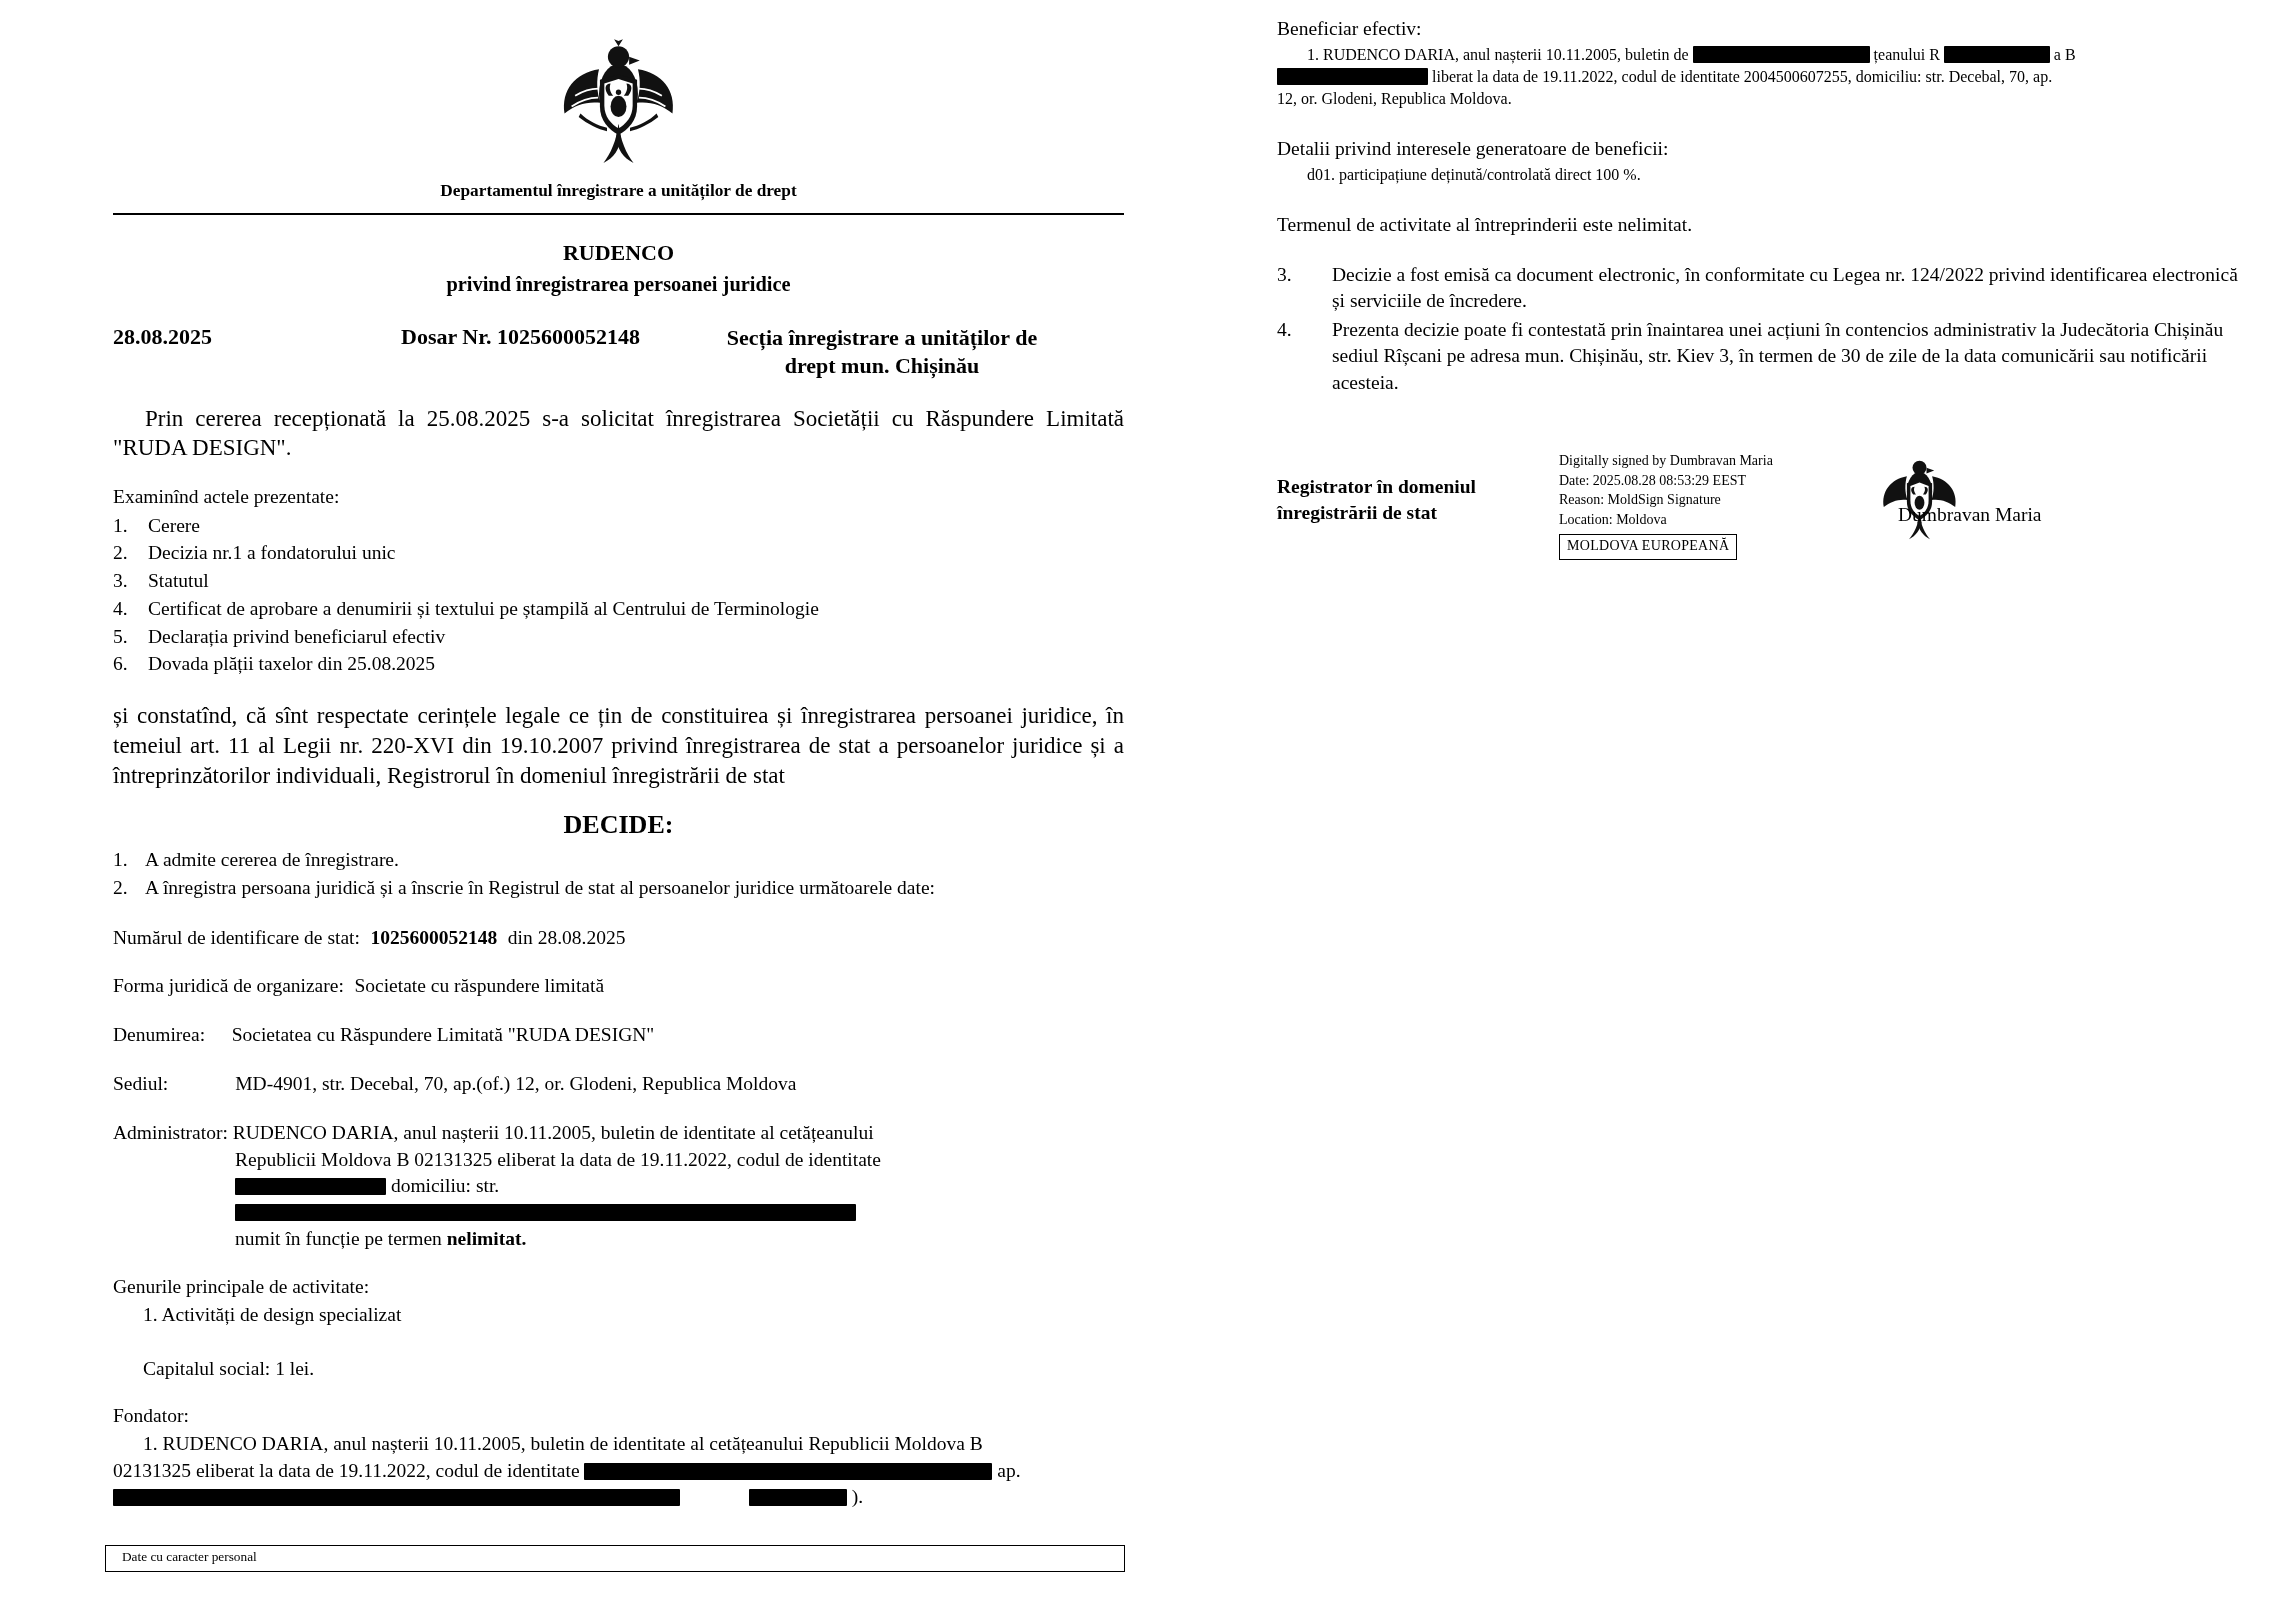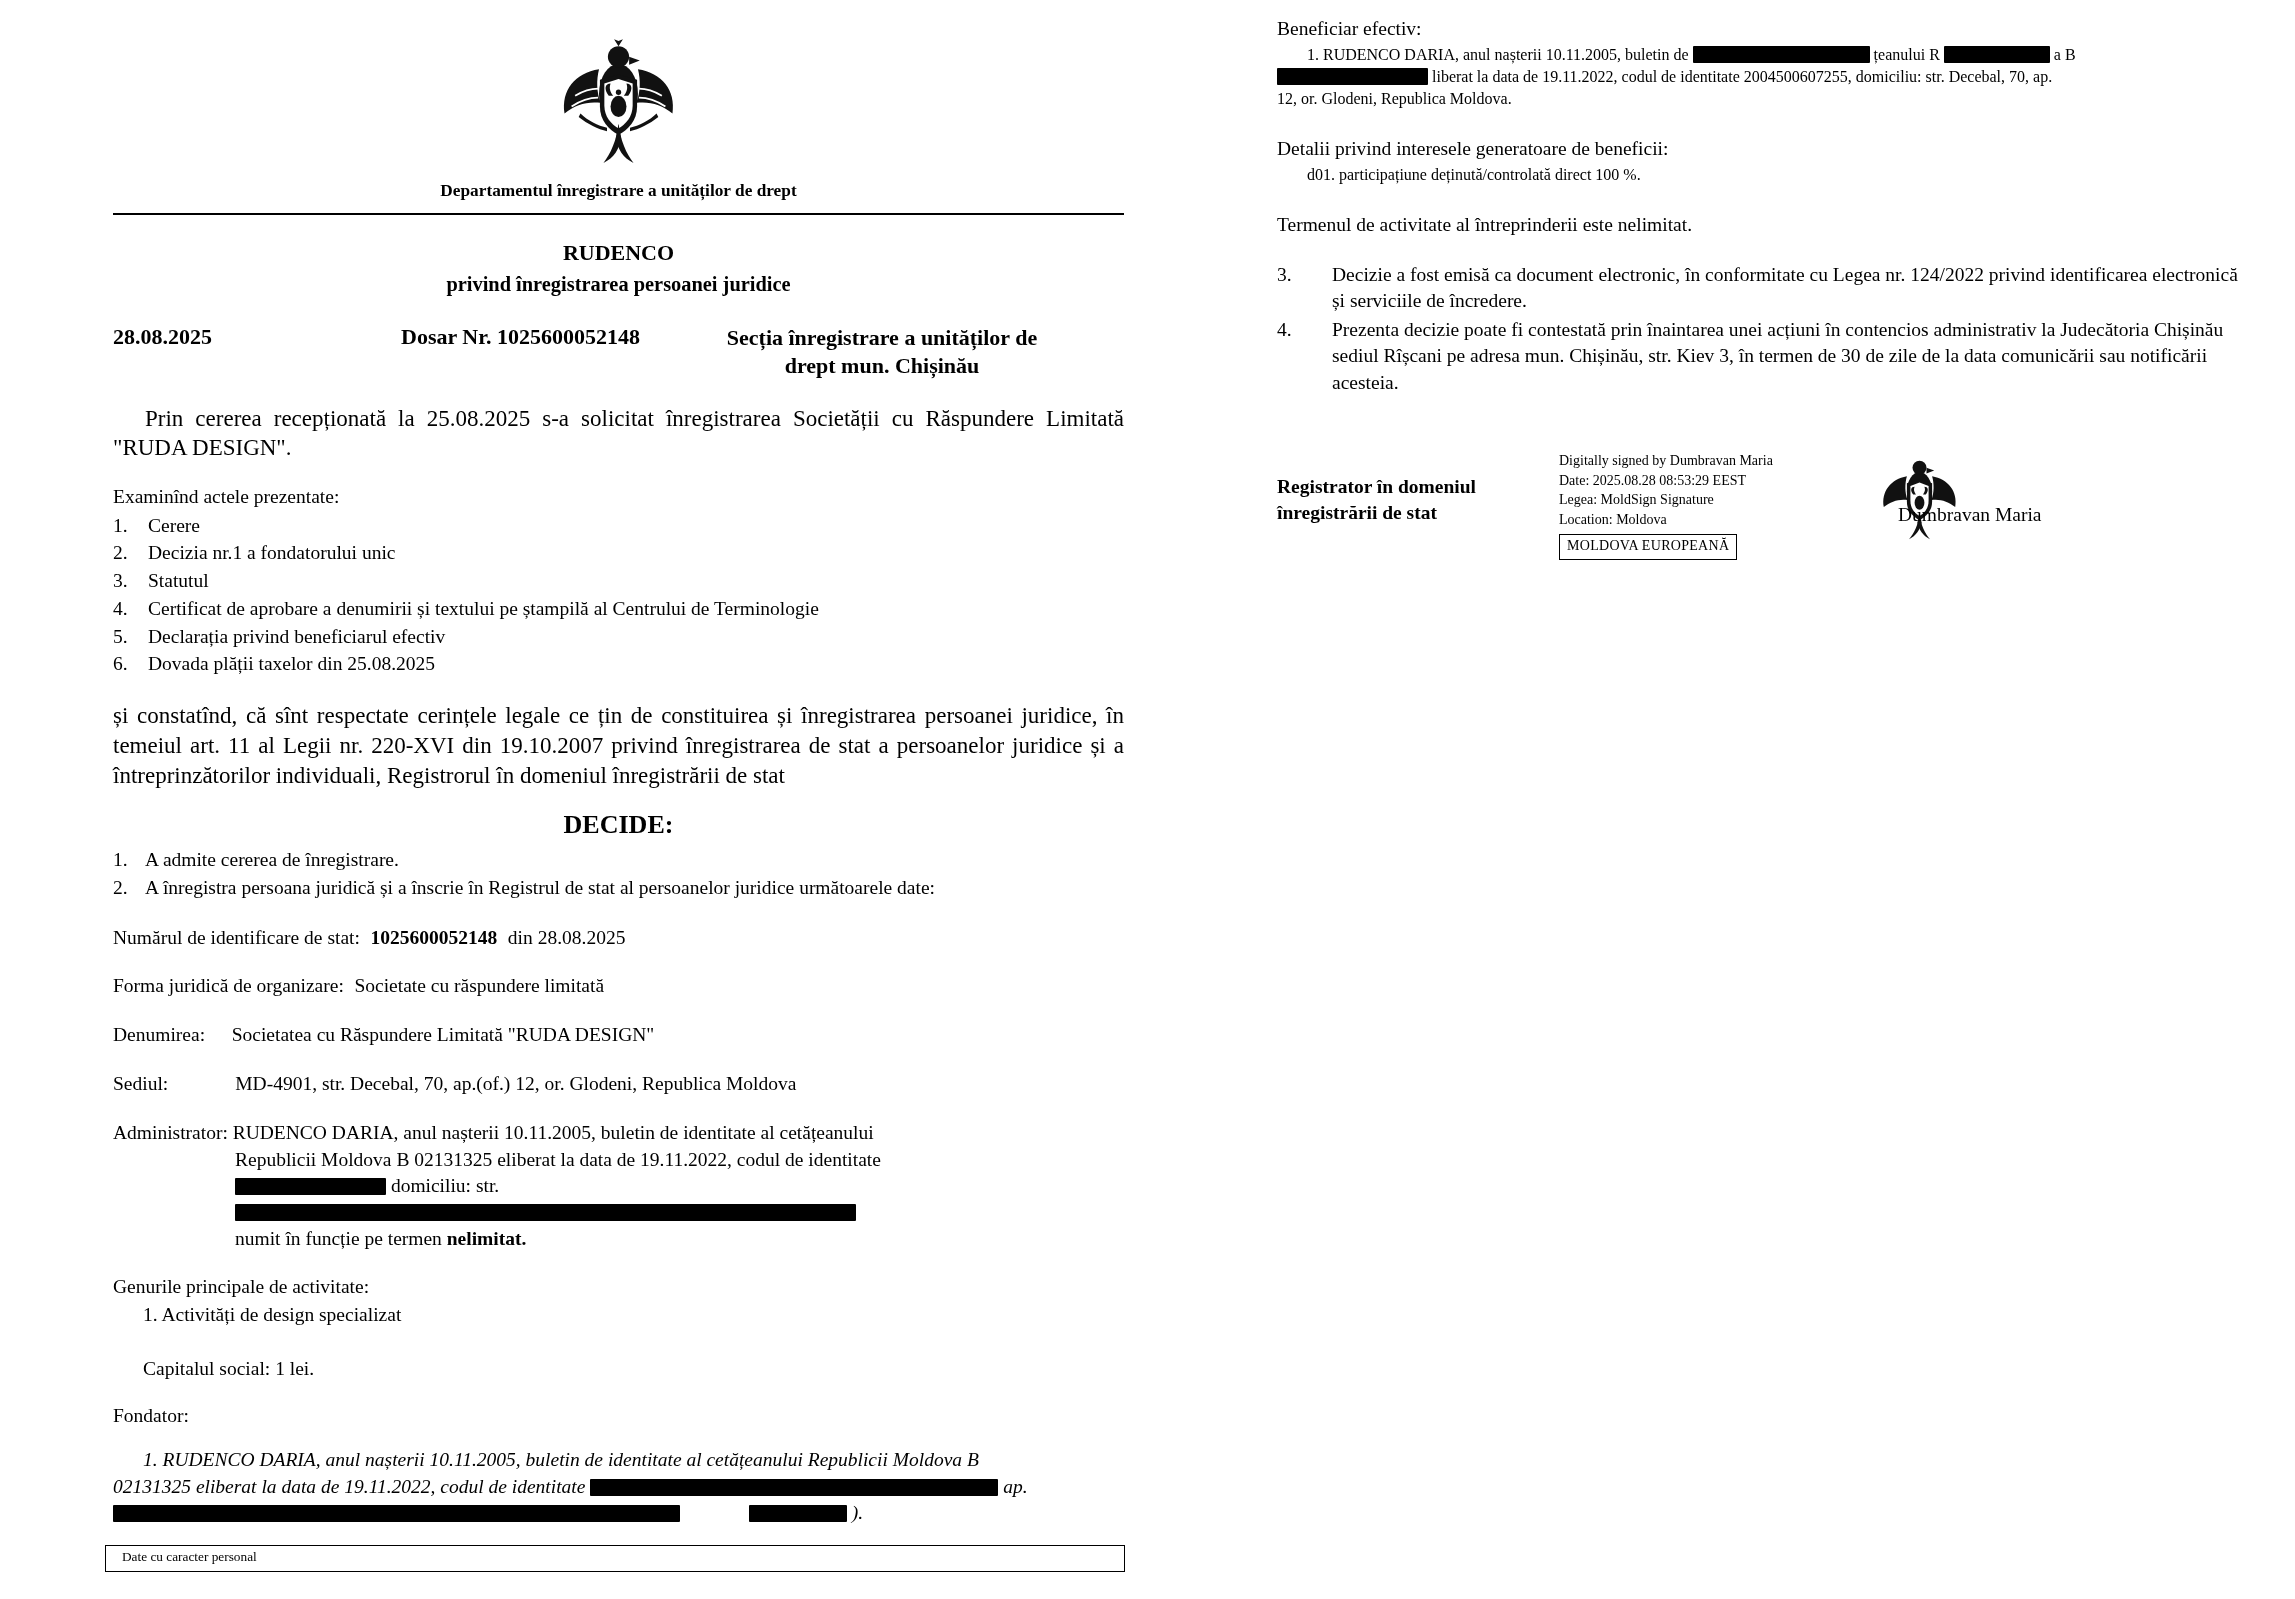--- a/index.html
+++ b/index.html
@@ -393,21 +393,21 @@
         <span>numit în funcție pe termen</span>
         <strong>nelimitat.</strong>
       </div>
     </div>
 
     <div class="label-line">Genurile principale de activitate:</div>
     <div class="sub-list">1. Activități de design specializat</div>
     <div class="sub-list" style="margin-top:26.6px;">Capitalul social: 1 lei.</div>
 
     <div class="label-line">Fondator:</div>
-    <div style="font-size:19.5px; line-height:1.36; margin-top:20px;font-style:italic;">
+    <div style="font-size:19.5px; line-height:1.36; margin-top:4px;">
       <div style="padding-left:30px;">1. RUDENCO DARIA, anul nașterii 10.11.2005, buletin de identitate al cetățeanului Republicii Moldova B</div>
       <div>
         <span>02131325 eliberat la data de 19.11.2022, codul de identitate</span>
         <span class="redact" style="width:408px;"></span>
         <span>ap.</span>
       </div>
       <div>
         <span class="redact" style="width:567px;"></span>
         <span class="redact" style="width:98px; margin-left:64px;"></span>
         <span>).</span>
@@ -453,21 +453,21 @@
 
     <div class="sign-area">
       <div class="registrar-title">
         <div>Registrator în domeniul</div>
         <div>înregistrării de stat</div>
       </div>
 
       <div class="sign-meta">
         <div>Digitally signed by Dumbravan Maria</div>
         <div>Date: 2025.08.28 08:53:29 EEST</div>
-        <div>Legea: MoldSign Signature</div>
+        <div>Reason: MoldSign Signature</div>
         <div>Location: Moldova</div>
         <div class="sign-badge">MOLDOVA EUROPEANĂ</div>
       </div>
 
       <div class="sign-crest">
         <svg width="115" height="98" viewBox="0 0 150 140" aria-hidden="true">
           <g fill="#111">
             <ellipse cx="75" cy="68" rx="18" ry="28"></ellipse>
             <circle cx="75" cy="34" r="10"></circle>
             <path d="M85 34 l11 4 l-11 4 z"></path>

